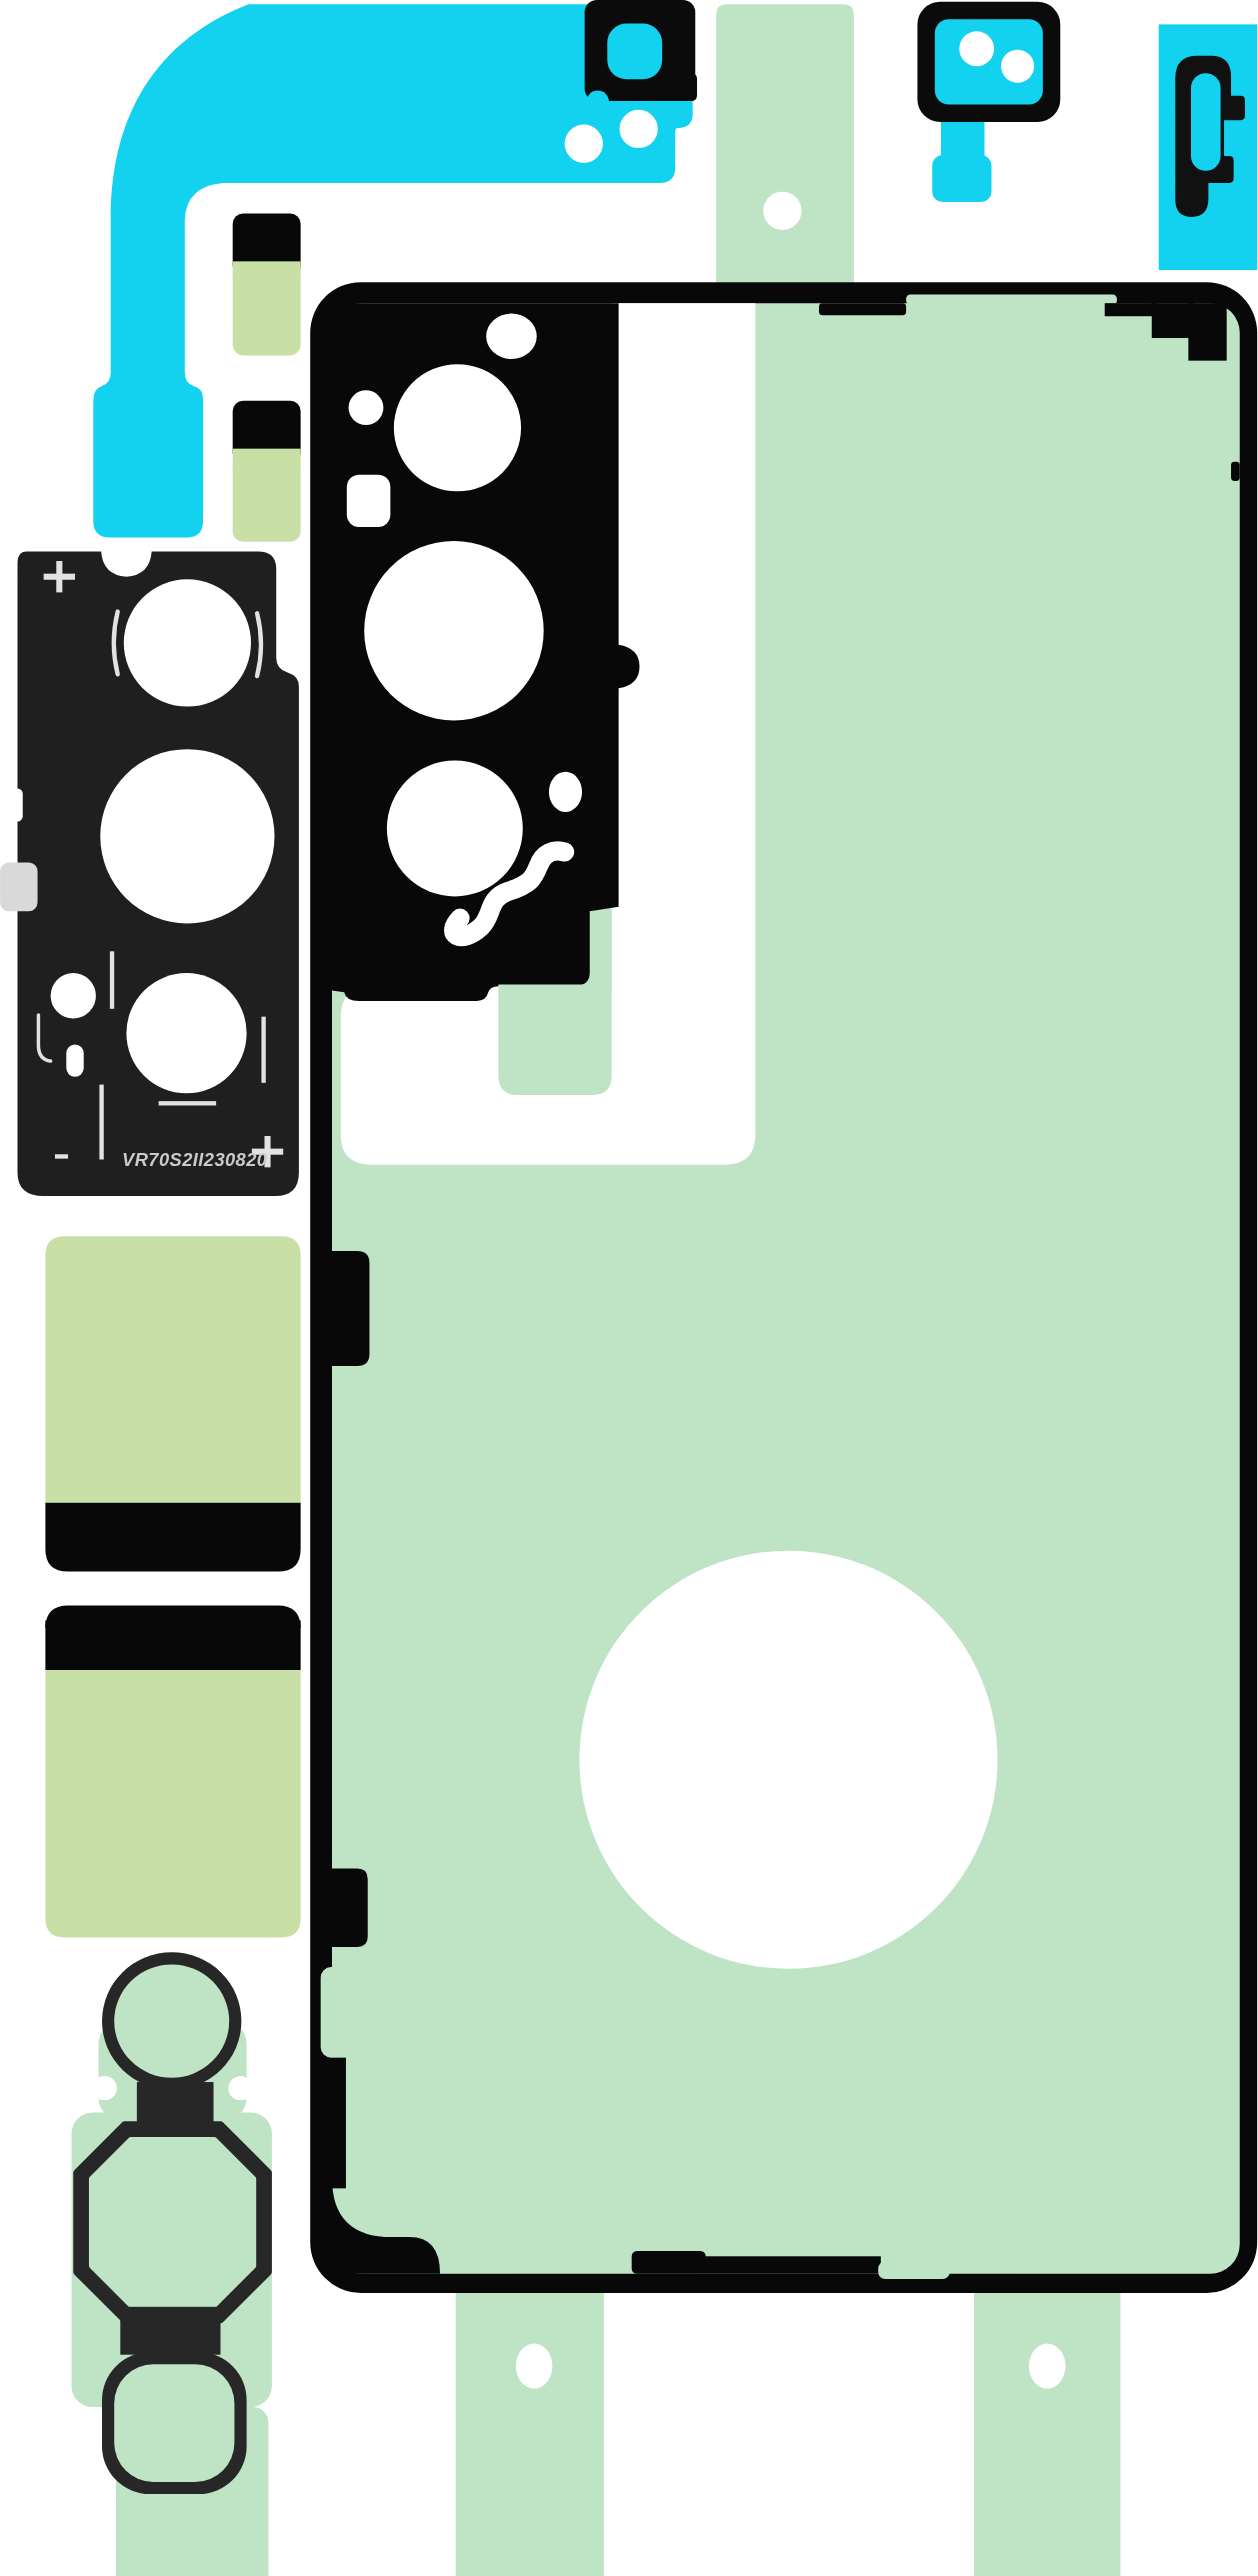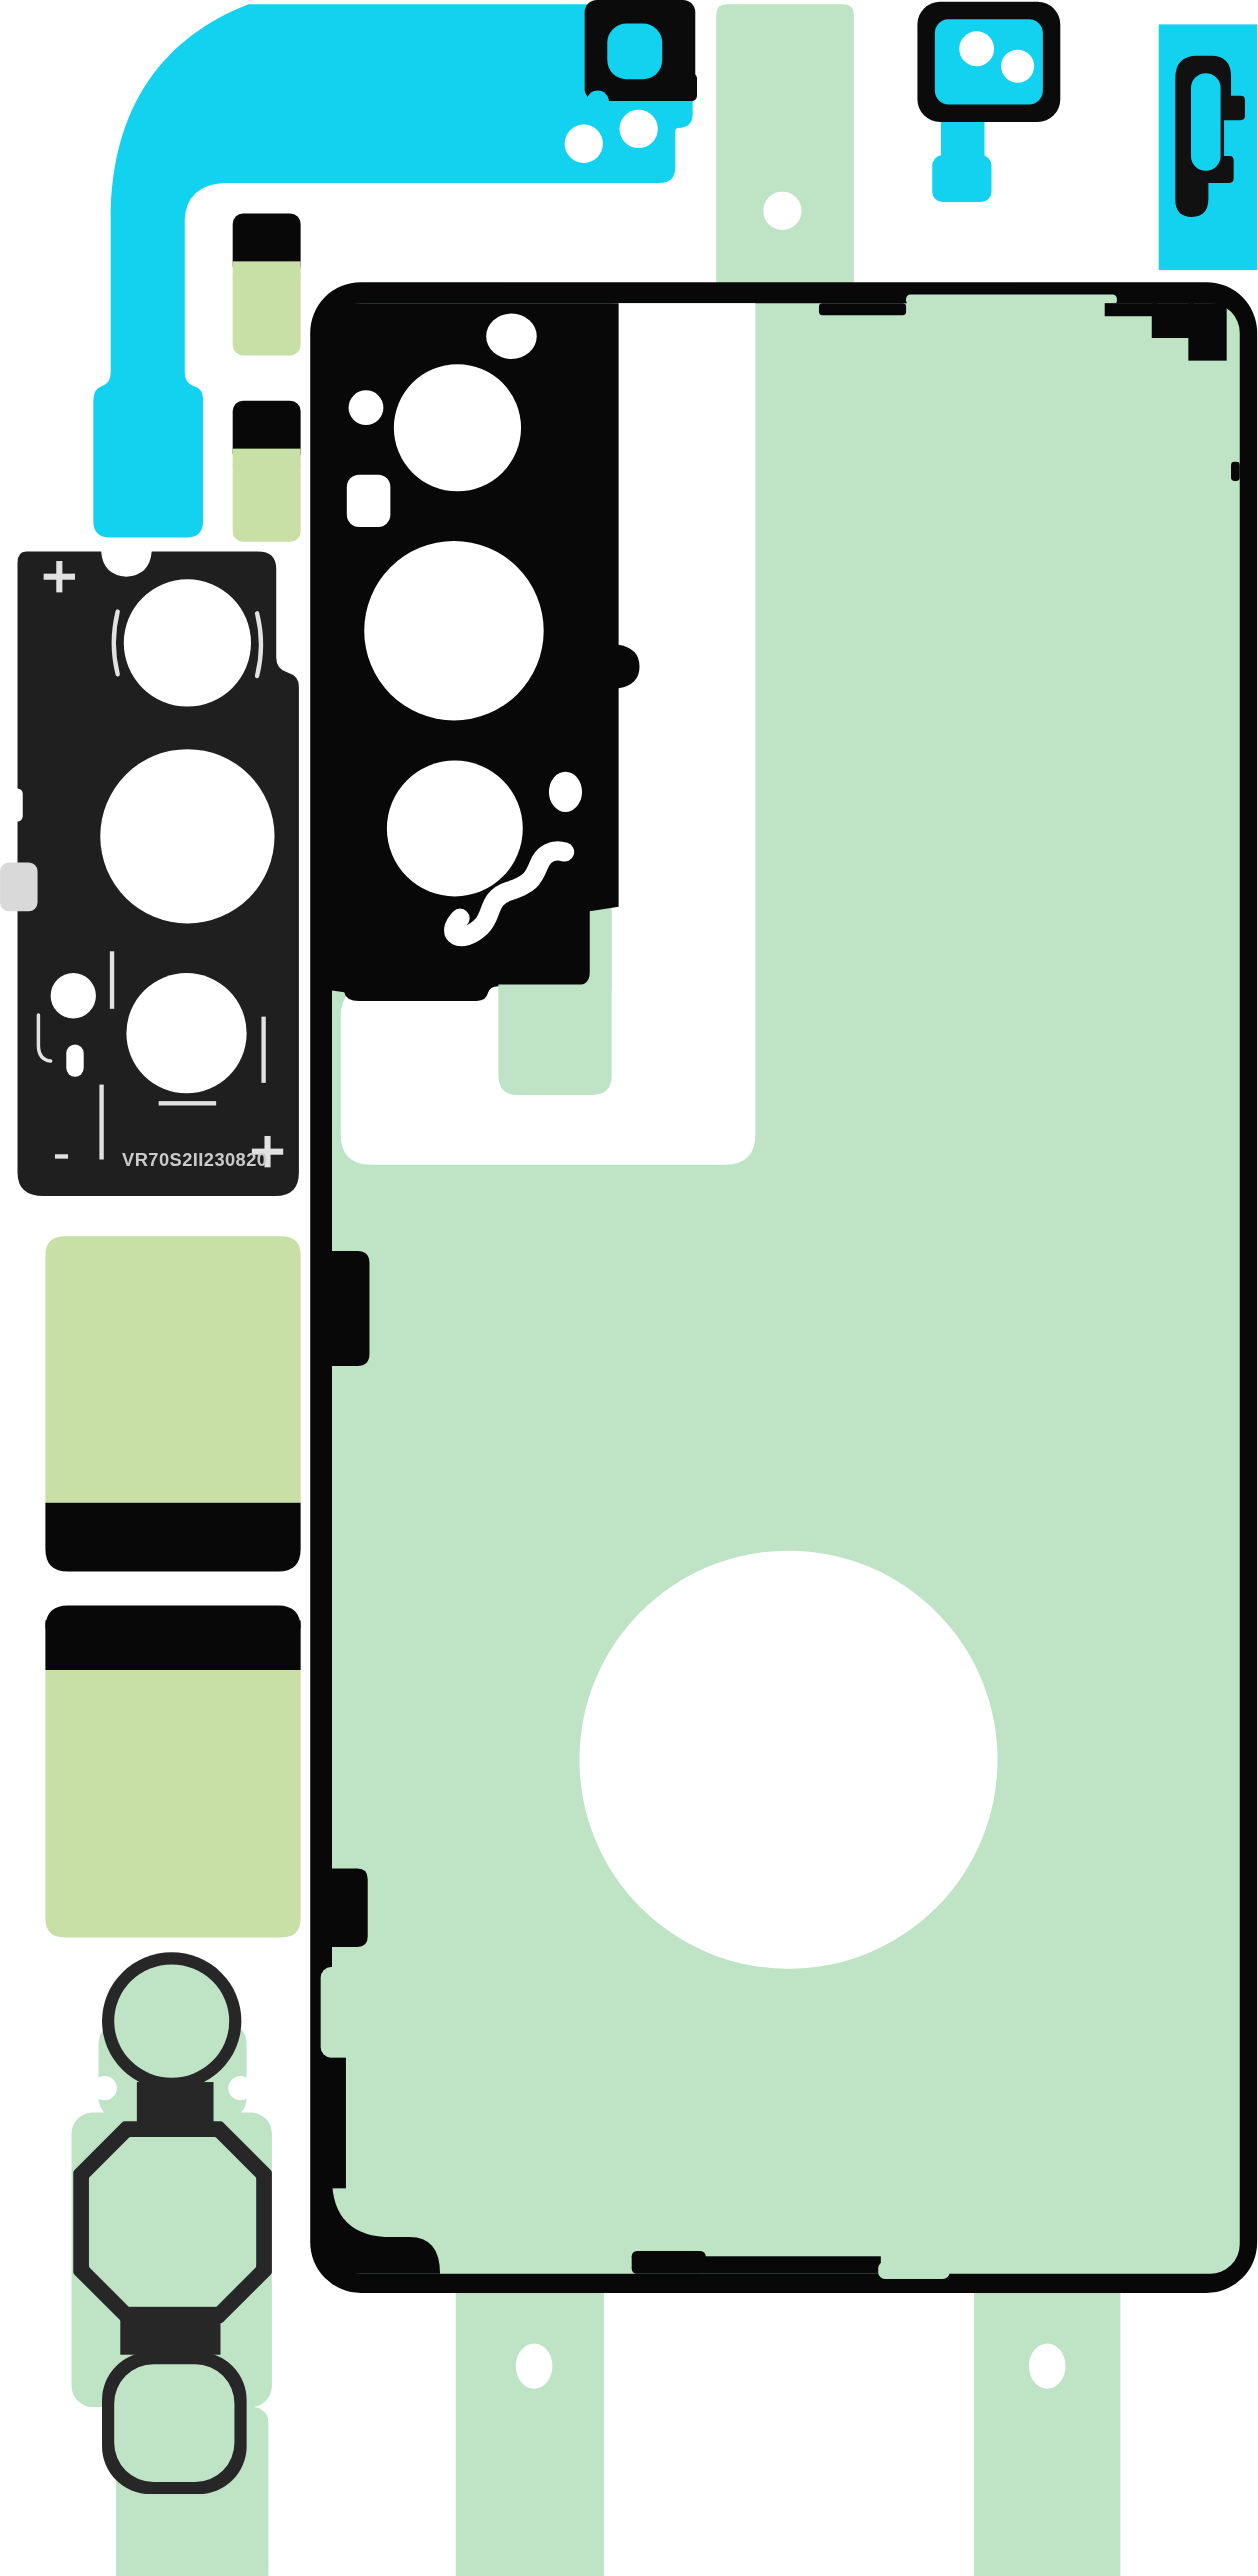--- a/index.html
+++ b/index.html
@@ -1,17 +1,17 @@
 <!DOCTYPE html>
 <html style="--white: #ffffff; --cyan: #12d2f0; --mint: #bfe3c5; --lime: #c8dfa6; --ink: #080808; --piece-black: #0b0b0b; --bezel-black: #1f1f1f; --gasket-black: #272727; --marking: #cacaca; --fiducial: #e2e2e2; --tab-gray: #d9d9d9;font-size:14px"><head>
 <meta charset="utf-8">
 <style>
   html,body{margin:0;padding:0;background:#fff;}
   .stage{position:relative;width:1259px;height:2576px;overflow:hidden;background:var(--white,#fff);
-         font-family:"Liberation Sans", sans-serif;}
+         font-family:"Liberation Sans", sans-serif;font-style:italic;}
   .stage svg{position:absolute;left:0;top:0;display:block;}
   text.serial{font-family:"Liberation Sans", sans-serif;font-weight:700;font-size:21px;
               letter-spacing:.5px;fill:var(--marking,#cacaca);}
 </style>
 </head>
 <body>
 
 <div class="stage">
 <svg width="1259" height="2576" viewBox="0 0 1445 2957" xmlns="http://www.w3.org/2000/svg">
 

